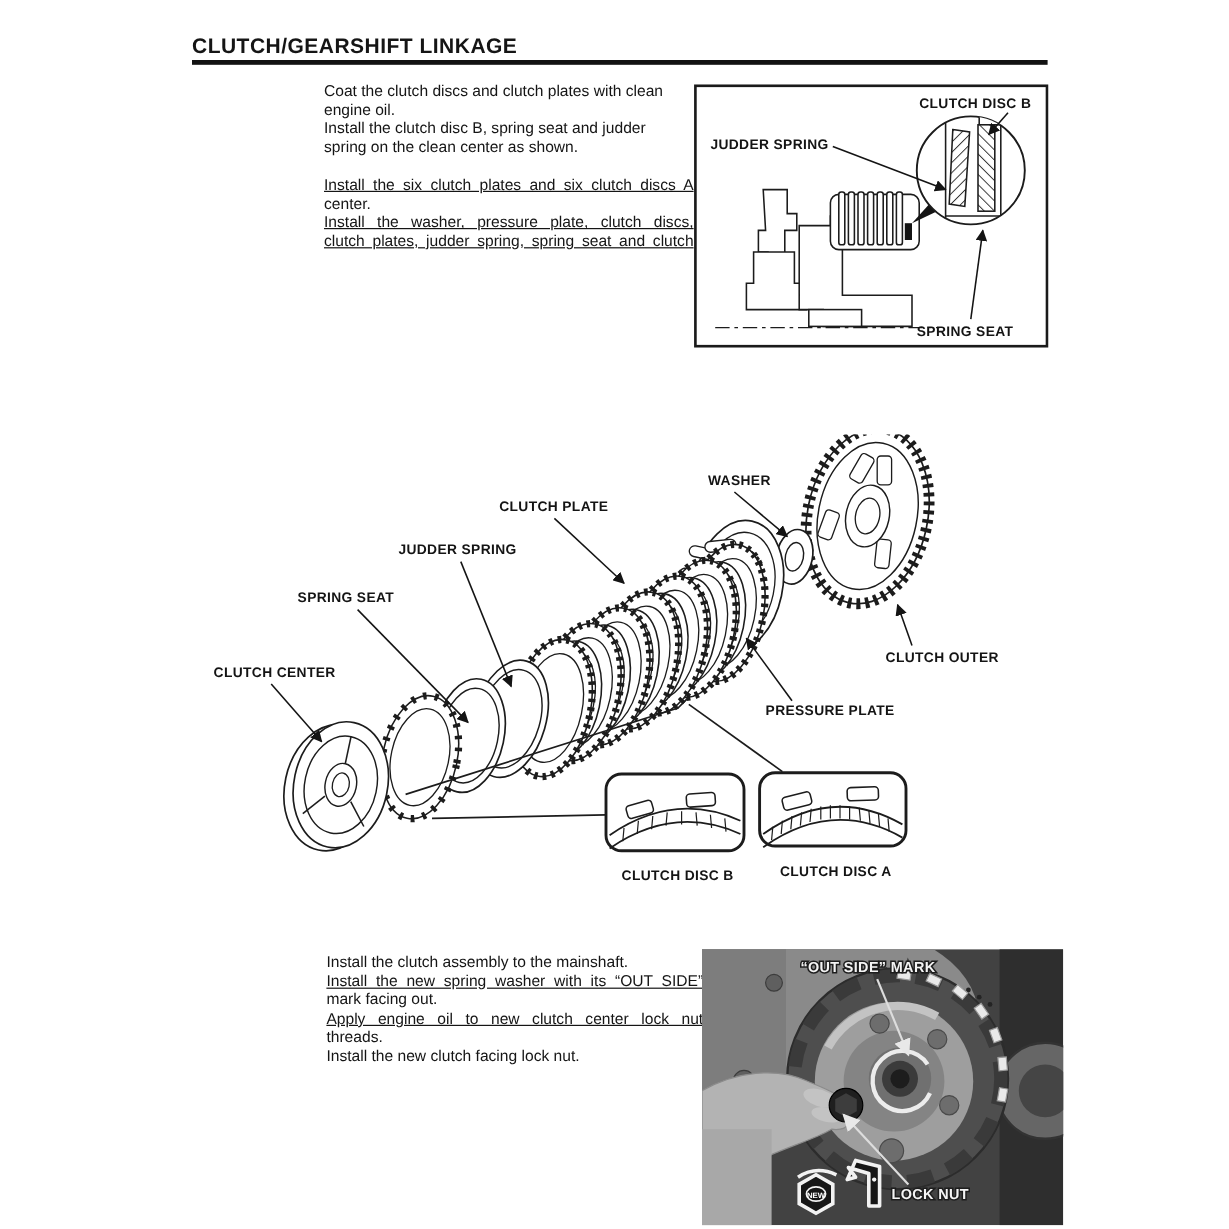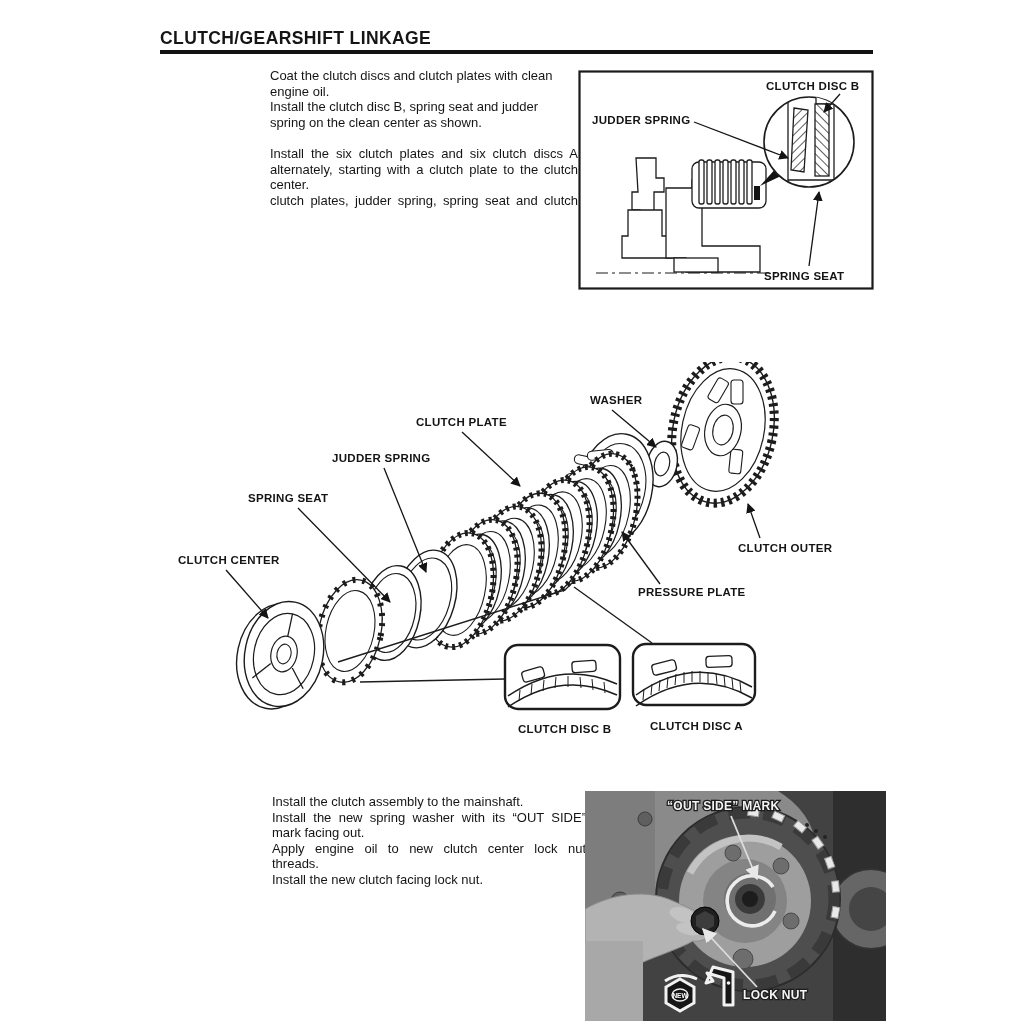--- a/index.html
+++ b/index.html
@@ -3,21 +3,21 @@
 <meta charset="utf-8">
 <style>
   html,body{margin:0;padding:0;background:#ffffff;}
   .page{position:relative;width:908px;height:1024px;background:#ffffff;overflow:hidden;
         font-family:"Liberation Sans",sans-serif;color:#151515;}
   .title{position:absolute;left:160px;top:28px;font-size:17.5px;font-weight:bold;letter-spacing:.4px;}
   .rule{position:absolute;left:160px;top:50px;width:713px;height:4px;background:#121212;}
   .para{position:absolute;}
   .tline{font-size:13px;line-height:15.6px;white-space:nowrap;}
   .w{white-space:normal;}
-  .j{text-align:justify;text-align-last:justify;white-space:normal;}
+  .j{text-align:justify;text-align-last:justify;white-space:normal;text-decoration:underline;}
   .p1{left:270px;top:68px;width:308px;}
   .p2{left:270px;top:146px;width:308px;}
   .p3{left:272px;top:794px;width:314px;}
   .figurebox{position:absolute;left:578px;top:70px;}
   .exploded{position:absolute;left:160px;top:362px;}
   .photo{position:absolute;left:585px;top:791px;}
   .lbl{font-family:"Liberation Sans",sans-serif;font-weight:bold;font-size:11.5px;fill:#141414;letter-spacing:.3px;}
   .plbl{font-family:"Liberation Sans",sans-serif;font-weight:bold;font-size:12px;fill:#f4f4f4;
         paint-order:stroke;stroke:#1d1d1d;stroke-width:2.6px;letter-spacing:.3px;}
   .thin{stroke:#1c1c1c;stroke-width:1.3;fill:none;}
@@ -32,22 +32,22 @@
   <div class="rule"></div>
 
   <div class="para p1">
     <div class="tline w">Coat the clutch discs and clutch plates with clean</div>
     <div class="tline">engine oil.</div>
     <div class="tline w">Install the clutch disc B, spring seat and judder</div>
     <div class="tline">spring on the clean center as shown.</div>
   </div>
   <div class="para p2">
     <div class="tline j">Install the six clutch plates and six clutch discs A</div>
-    <div class="tline j">alternately, starting with a clutch plate to the clutch</div>
     <div class="tline">center.</div>
+    <div class="tline j">Install the washer, pressure plate, clutch discs,</div>
     <div class="tline j">clutch plates, judder spring, spring seat and clutch</div>
   </div>
 
   <div class="figurebox">
     <svg width="296" height="220" viewBox="0 0 296 220">
       <defs>
         <marker id="arr" viewBox="0 0 10 10" refX="9" refY="5" markerWidth="7.5" markerHeight="7.5" orient="auto">
           <path d="M0,0 L10,5 L0,10 z" fill="#141414"></path>
         </marker>
         <pattern id="hatch1" width="6" height="6" patternUnits="userSpaceOnUse" patternTransform="rotate(45)">

